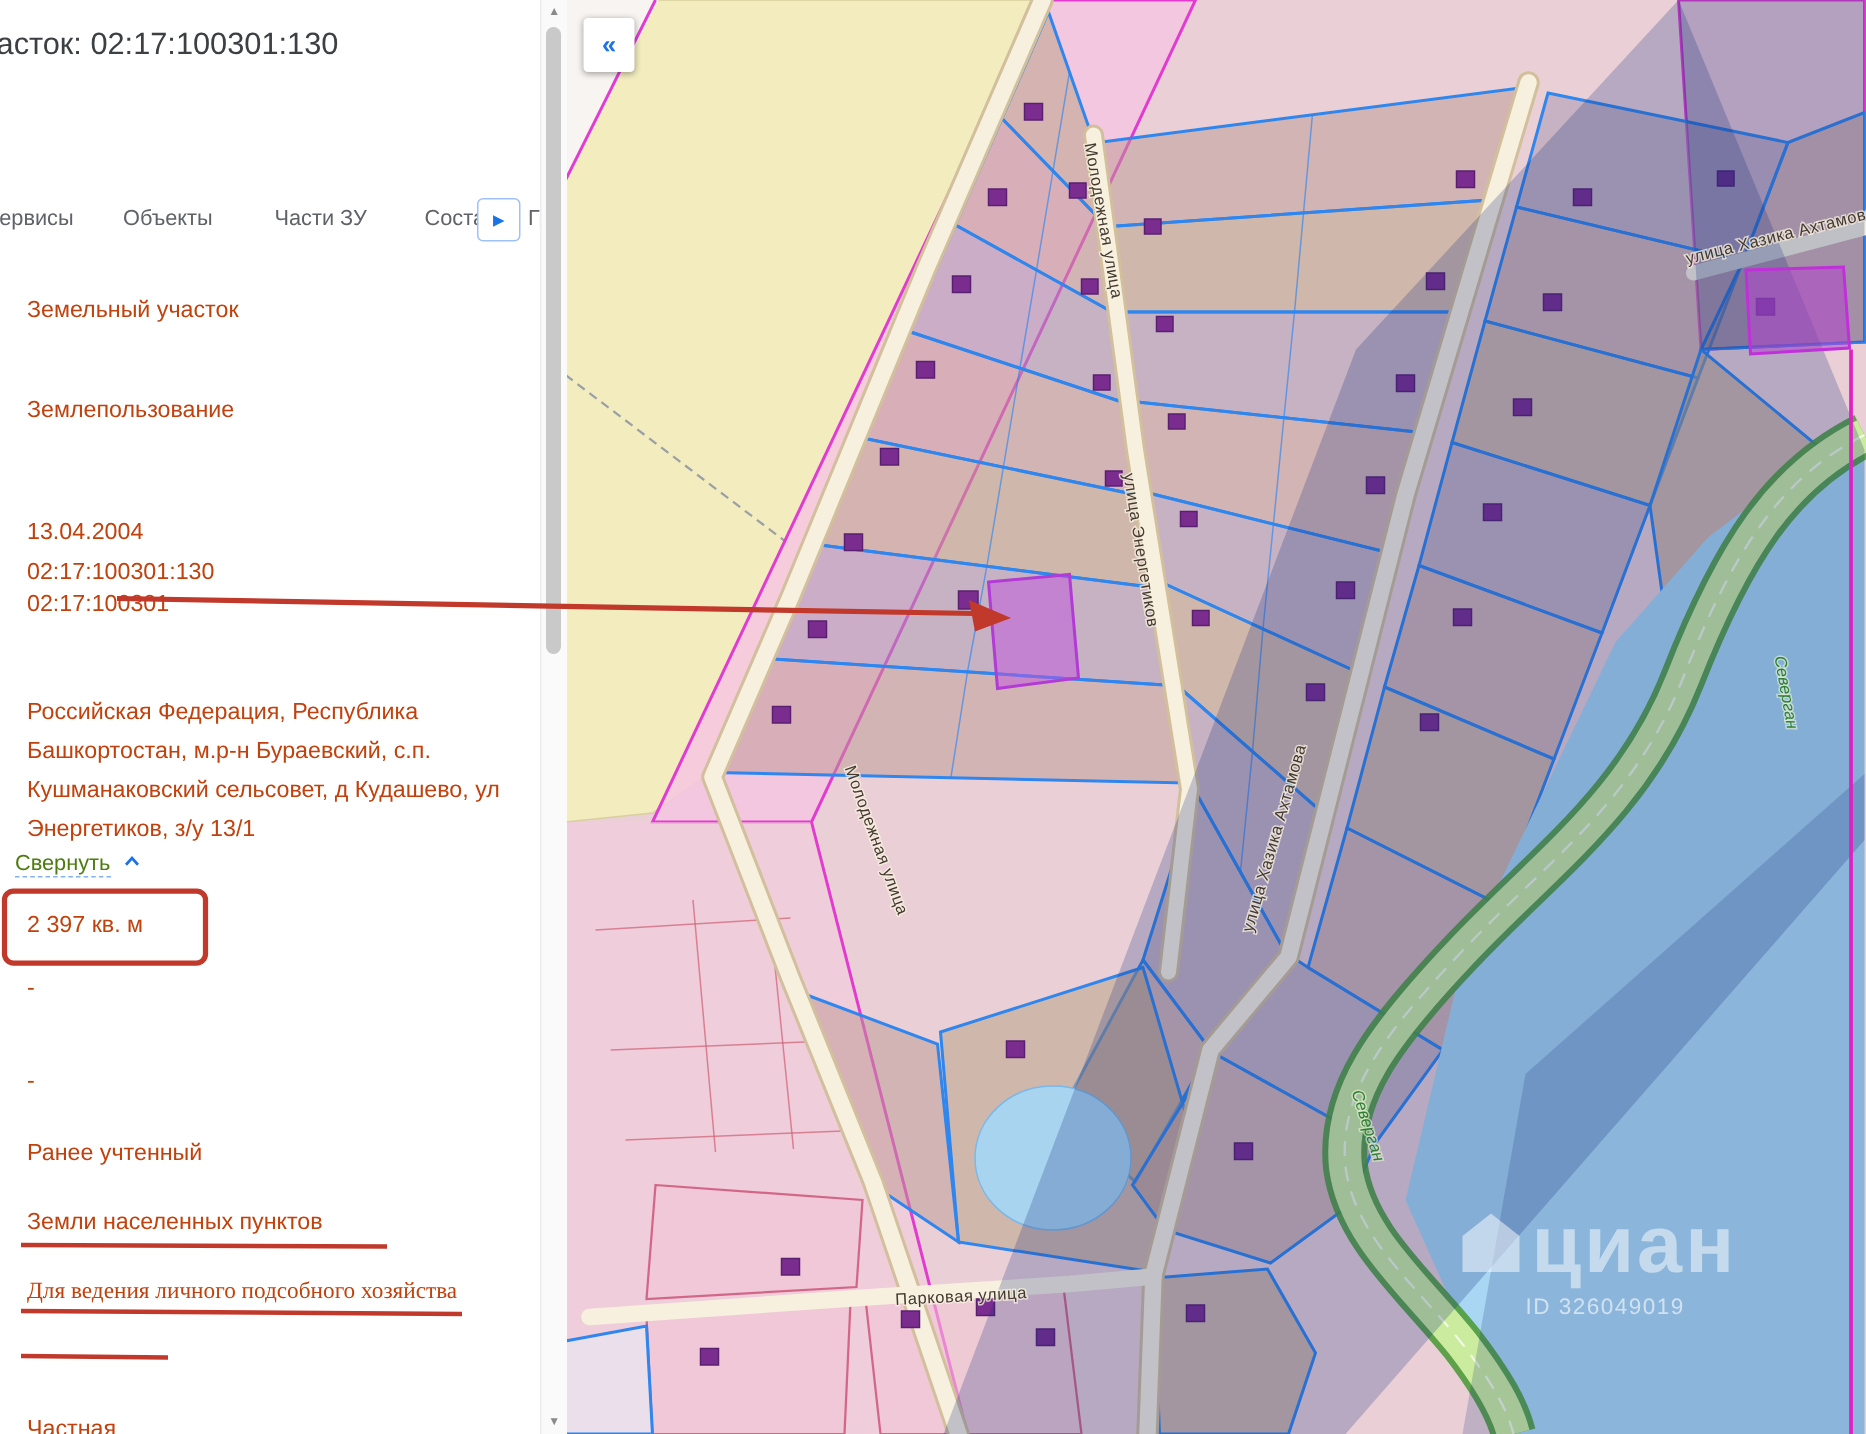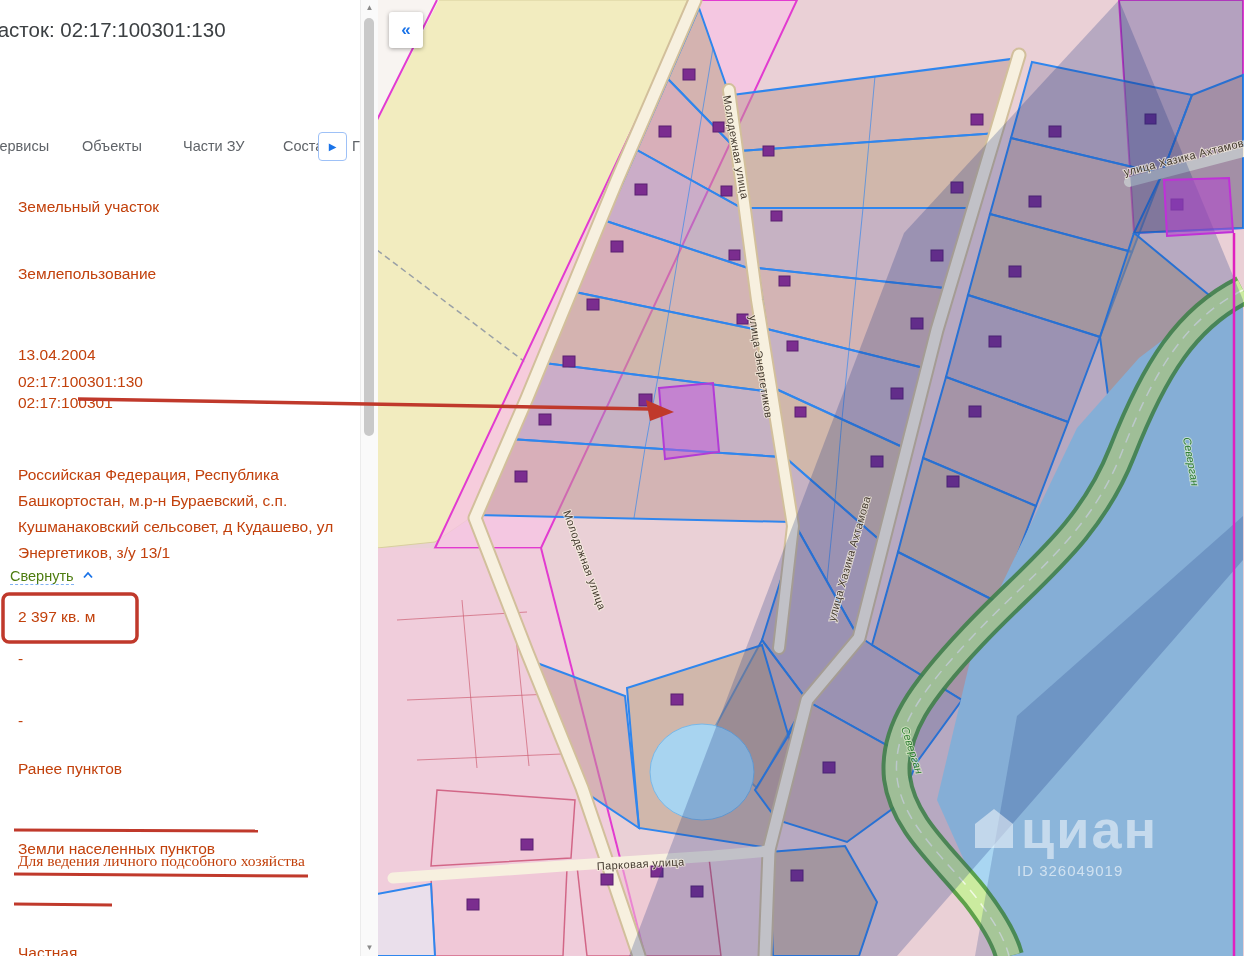--- a/index.html
+++ b/index.html
@@ -74,22 +74,22 @@
 
   <div class="link" style="top:568px">
     <span>Свернуть</span><svg class="chev" width="12" height="8">
         <path d="M2 6.5 L6 2 L10 6.5" fill="none" stroke="#1a73e8" stroke-width="1.8"></path>
       </svg>
   </div>
 
   <div class="fld" style="top:608px">2 397 кв. м</div>
   <div class="fld" style="top:650px">-</div>
   <div class="fld" style="top:712px">-</div>
-  <div class="fld" style="top:760px">Ранее пунктов</div>
-  <div class="fld" style="top:840px">Земли населенных пунктов</div>
+  <div class="fld" style="top:760px">Ранее учтенный</div>
+  <div class="fld" style="top:806px">Земли населенных пунктов</div>
   <div class="fld wrap2" style="top:846px">Для ведения личного подсобного хозяйства</div>
   <div class="fld" style="top:944px">Частная</div>
 </div>
 
 <div class="sbar">
   <div class="sarrow" style="top:0">▲</div>
   <div class="sthumb"></div>
   <div class="sarrow" style="top:940px">▼</div>
 </div>
 

